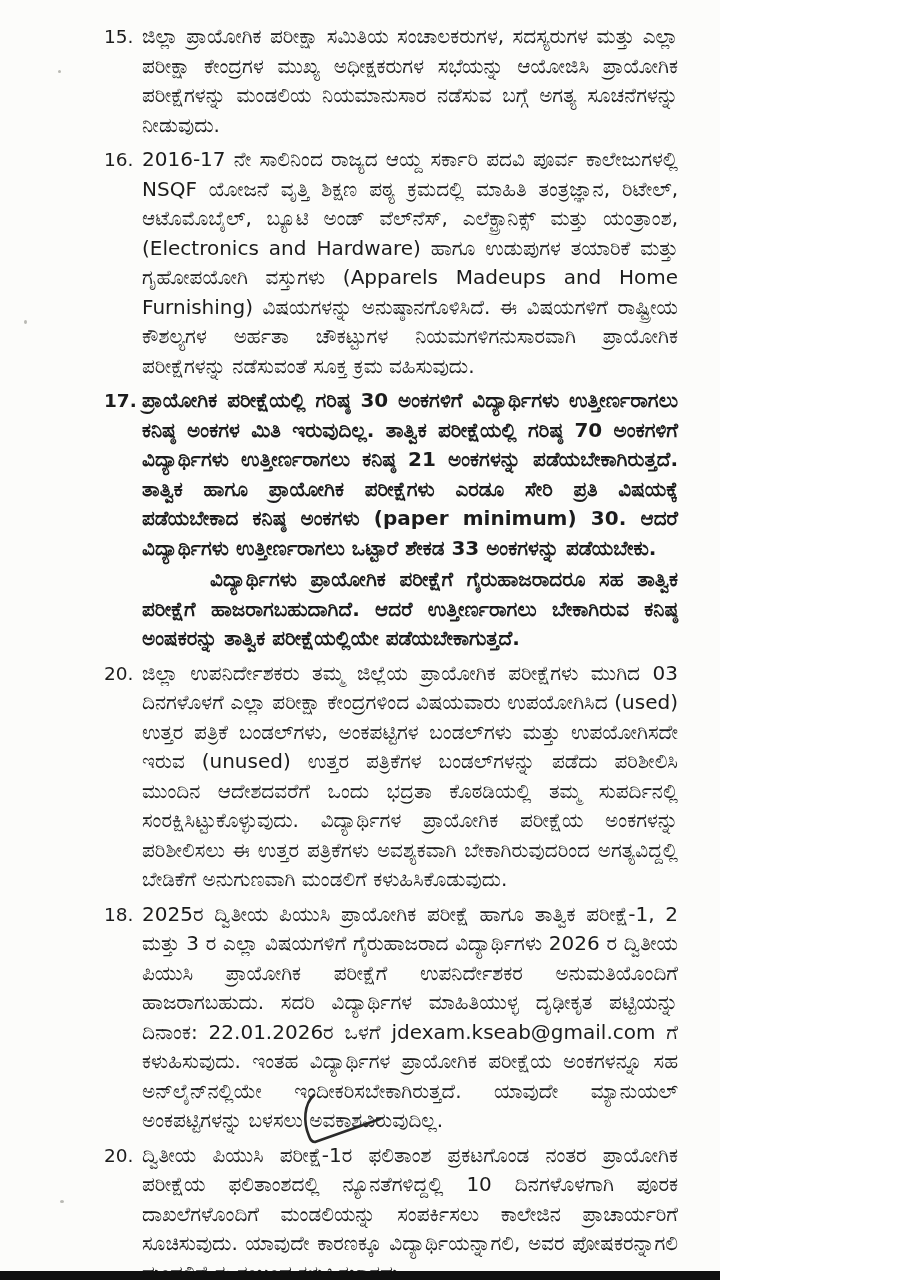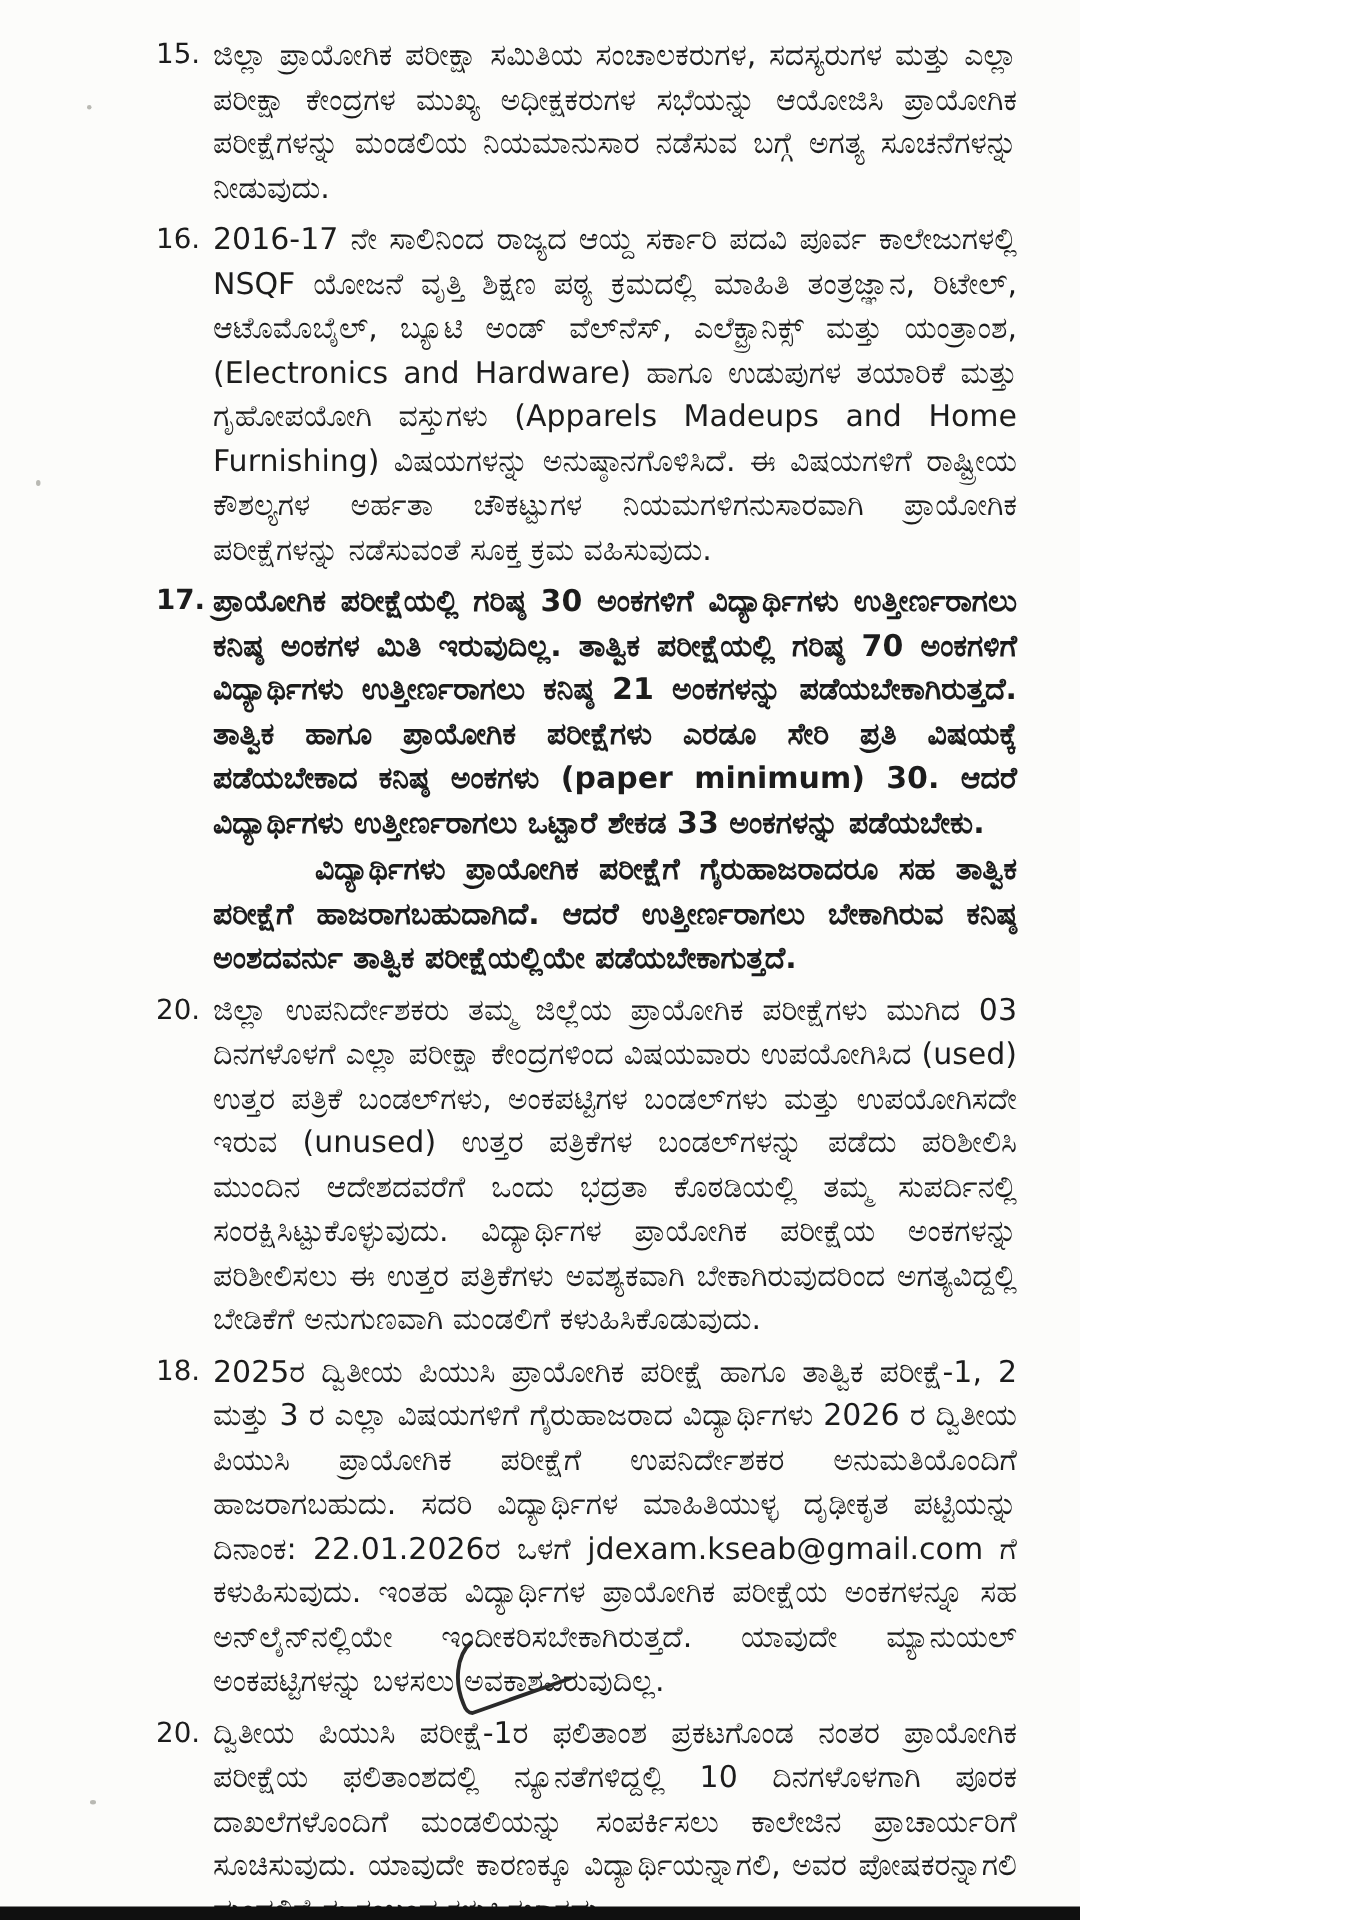--- a/index.html
+++ b/index.html
@@ -84,21 +84,21 @@
       <span class="num">16.</span>
       <div class="body">
         <p>2016-17 ನೇ ಸಾಲಿನಿಂದ ರಾಜ್ಯದ ಆಯ್ದ ಸರ್ಕಾರಿ ಪದವಿ ಪೂರ್ವ ಕಾಲೇಜುಗಳಲ್ಲಿ NSQF ಯೋಜನೆ ವೃತ್ತಿ ಶಿಕ್ಷಣ ಪಠ್ಯ ಕ್ರಮದಲ್ಲಿ ಮಾಹಿತಿ ತಂತ್ರಜ್ಞಾನ, ರಿಟೇಲ್, ಆಟೊಮೊಬೈಲ್, ಬ್ಯೂಟಿ ಅಂಡ್ ವೆಲ್‌ನೆಸ್, ಎಲೆಕ್ಟ್ರಾನಿಕ್ಸ್ ಮತ್ತು ಯಂತ್ರಾಂಶ, (Electronics and Hardware) ಹಾಗೂ ಉಡುಪುಗಳ ತಯಾರಿಕೆ ಮತ್ತು ಗೃಹೋಪಯೋಗಿ ವಸ್ತುಗಳು (Apparels Madeups and Home Furnishing) ವಿಷಯಗಳನ್ನು ಅನುಷ್ಠಾನಗೊಳಿಸಿದೆ. ಈ ವಿಷಯಗಳಿಗೆ ರಾಷ್ಟ್ರೀಯ ಕೌಶಲ್ಯಗಳ ಅರ್ಹತಾ ಚೌಕಟ್ಟುಗಳ ನಿಯಮಗಳಿಗನುಸಾರವಾಗಿ ಪ್ರಾಯೋಗಿಕ ಪರೀಕ್ಷೆಗಳನ್ನು ನಡೆಸುವಂತೆ ಸೂಕ್ತ ಕ್ರಮ ವಹಿಸುವುದು.</p>
       </div>
     </section>
 
     <section class="item bold">
       <span class="num">17.</span>
       <div class="body">
         <p>ಪ್ರಾಯೋಗಿಕ ಪರೀಕ್ಷೆಯಲ್ಲಿ ಗರಿಷ್ಠ 30 ಅಂಕಗಳಿಗೆ ವಿದ್ಯಾರ್ಥಿಗಳು ಉತ್ತೀರ್ಣರಾಗಲು ಕನಿಷ್ಠ ಅಂಕಗಳ ಮಿತಿ ಇರುವುದಿಲ್ಲ. ತಾತ್ವಿಕ ಪರೀಕ್ಷೆಯಲ್ಲಿ ಗರಿಷ್ಠ 70 ಅಂಕಗಳಿಗೆ ವಿದ್ಯಾರ್ಥಿಗಳು ಉತ್ತೀರ್ಣರಾಗಲು ಕನಿಷ್ಠ 21 ಅಂಕಗಳನ್ನು ಪಡೆಯಬೇಕಾಗಿರುತ್ತದೆ. ತಾತ್ವಿಕ ಹಾಗೂ ಪ್ರಾಯೋಗಿಕ ಪರೀಕ್ಷೆಗಳು ಎರಡೂ ಸೇರಿ ಪ್ರತಿ ವಿಷಯಕ್ಕೆ ಪಡೆಯಬೇಕಾದ ಕನಿಷ್ಠ ಅಂಕಗಳು (paper minimum) 30. ಆದರೆ ವಿದ್ಯಾರ್ಥಿಗಳು ಉತ್ತೀರ್ಣರಾಗಲು ಒಟ್ಟಾರೆ ಶೇಕಡ 33 ಅಂಕಗಳನ್ನು ಪಡೆಯಬೇಕು.</p>
-        <p class="cont">ವಿದ್ಯಾರ್ಥಿಗಳು ಪ್ರಾಯೋಗಿಕ ಪರೀಕ್ಷೆಗೆ ಗೈರುಹಾಜರಾದರೂ ಸಹ ತಾತ್ವಿಕ ಪರೀಕ್ಷೆಗೆ ಹಾಜರಾಗಬಹುದಾಗಿದೆ. ಆದರೆ ಉತ್ತೀರ್ಣರಾಗಲು ಬೇಕಾಗಿರುವ ಕನಿಷ್ಠ ಅಂಶದವರ್ನು ತಾತ್ವಿಕ ಪರೀಕ್ಷೆಯಲ್ಲಿಯೇ ಪಡೆಯಬೇಕಾಗುತ್ತದೆ.</p>
+        <p class="cont">ವಿದ್ಯಾರ್ಥಿಗಳು ಪ್ರಾಯೋಗಿಕ ಪರೀಕ್ಷೆಗೆ ಗೈರುಹಾಜರಾದರೂ ಸಹ ತಾತ್ವಿಕ ಪರೀಕ್ಷೆಗೆ ಹಾಜರಾಗಬಹುದಾಗಿದೆ. ಆದರೆ ಉತ್ತೀರ್ಣರಾಗಲು ಬೇಕಾಗಿರುವ ಕನಿಷ್ಠ ಅಂಷಕರನ್ನು ತಾತ್ವಿಕ ಪರೀಕ್ಷೆಯಲ್ಲಿಯೇ ಪಡೆಯಬೇಕಾಗುತ್ತದೆ.</p>
       </div>
     </section>
 
     <section class="item">
       <span class="num">20.</span>
       <div class="body">
         <p>ಜಿಲ್ಲಾ ಉಪನಿರ್ದೇಶಕರು ತಮ್ಮ ಜಿಲ್ಲೆಯ ಪ್ರಾಯೋಗಿಕ ಪರೀಕ್ಷೆಗಳು ಮುಗಿದ 03 ದಿನಗಳೊಳಗೆ ಎಲ್ಲಾ ಪರೀಕ್ಷಾ ಕೇಂದ್ರಗಳಿಂದ ವಿಷಯವಾರು ಉಪಯೋಗಿಸಿದ (used) ಉತ್ತರ ಪತ್ರಿಕೆ ಬಂಡಲ್‌ಗಳು, ಅಂಕಪಟ್ಟಿಗಳ ಬಂಡಲ್‌ಗಳು ಮತ್ತು ಉಪಯೋಗಿಸದೇ ಇರುವ (unused) ಉತ್ತರ ಪತ್ರಿಕೆಗಳ ಬಂಡಲ್‌ಗಳನ್ನು ಪಡೆದು ಪರಿಶೀಲಿಸಿ ಮುಂದಿನ ಆದೇಶದವರೆಗೆ ಒಂದು ಭದ್ರತಾ ಕೊಠಡಿಯಲ್ಲಿ ತಮ್ಮ ಸುಪರ್ದಿನಲ್ಲಿ ಸಂರಕ್ಷಿಸಿಟ್ಟುಕೊಳ್ಳುವುದು. ವಿದ್ಯಾರ್ಥಿಗಳ ಪ್ರಾಯೋಗಿಕ ಪರೀಕ್ಷೆಯ ಅಂಕಗಳನ್ನು ಪರಿಶೀಲಿಸಲು ಈ ಉತ್ತರ ಪತ್ರಿಕೆಗಳು ಅವಶ್ಯಕವಾಗಿ ಬೇಕಾಗಿರುವುದರಿಂದ ಅಗತ್ಯವಿದ್ದಲ್ಲಿ ಬೇಡಿಕೆಗೆ ಅನುಗುಣವಾಗಿ ಮಂಡಲಿಗೆ ಕಳುಹಿಸಿಕೊಡುವುದು.</p>
       </div>
     </section>
 

